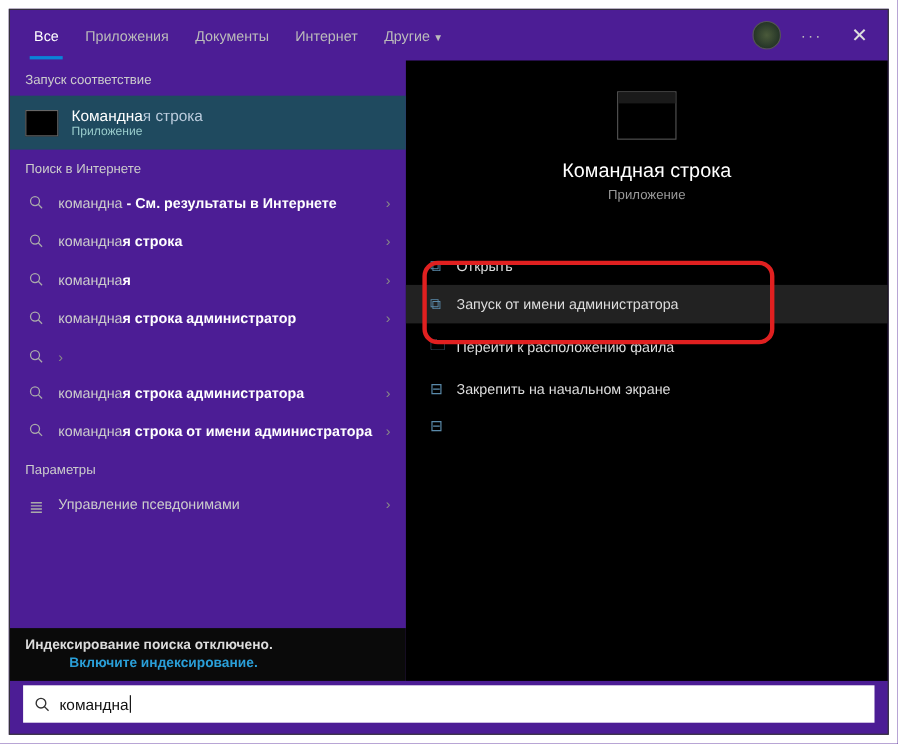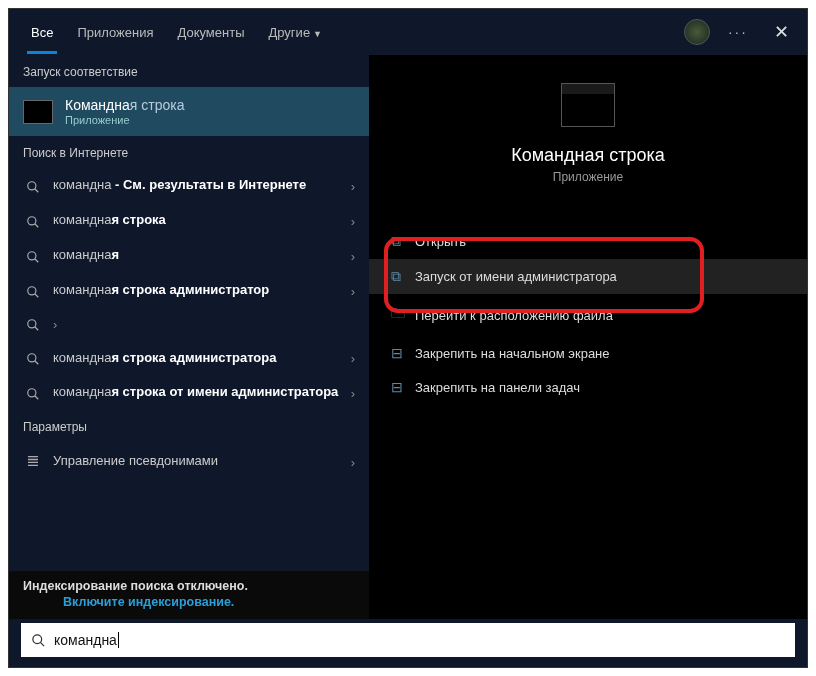--- a/index.html
+++ b/index.html
@@ -1,37 +1,37 @@
 <!DOCTYPE html>
 <html><head>
 <meta charset="utf-8">
 <style>
 * { margin: 0; padding: 0; box-sizing: border-box; font-family: "Segoe UI", Arial, sans-serif; }
 body { background: #fff; width: 816px; height: 676px; overflow: hidden; }
-.shell { position: absolute; left: 8px; top: 8px; width: 800px; height: 660px; background: #0f172a; border: 1px solid #333; }
+.shell { position: absolute; left: 8px; top: 8px; width: 800px; height: 660px; background: #4c1d95; border: 1px solid #333; }
 .header { display: flex; align-items: center; height: 46px; padding: 0 10px; }
 .tabs { display: flex; gap: 0; }
 .tab { color: #bbb; font-size: 13px; padding: 14px 12px; cursor: pointer; position: relative; }
 .tab.active { color: #fff; }
 .tab.active::after { content: ""; position: absolute; left: 8px; right: 8px; bottom: 0; height: 3px; background: #0a84d8; }
 .tab .chev { font-size: 9px; margin-left: 3px; }
 .header-right { margin-left: auto; display: flex; align-items: center; gap: 18px; }
 .avatar { width: 26px; height: 26px; border-radius: 50%; background: radial-gradient(circle, #4a5a3a 0%, #2a3a2a 60%, #1a2a1a 100%); border: 1px solid #555; }
 .more { color: #bbb; font-size: 14px; letter-spacing: 2px; cursor: pointer; }
 .close { color: #ddd; font-size: 18px; cursor: pointer; font-weight: 300; padding: 4px 8px; }
 .body { display: flex; height: calc(100% - 46px - 48px); }
 .left { width: 360px; overflow: hidden; position: relative; }
 .right { flex: 1; background: #000; display: flex; flex-direction: column; align-items: center; padding-top: 28px; }
 .section-h { color: #ccc; font-size: 12px; padding: 10px 14px 8px; }
 .best-match { display: flex; align-items: center; padding: 10px 14px; background: #1f4a5f; }
 .best-match .thumb { width: 30px; height: 24px; background: #000; border: 1px solid #666; margin-right: 12px; }
 .best-match .title { color: #fff; font-size: 14px; }
 .best-match .title .dim { color: #bcd; }
 .best-match .sub { color: #9cc; font-size: 11px; margin-top: 1px; }
-.item { display: flex; align-items: flex-end; padding: 9px 14px; cursor: pointer; }
+.item { display: flex; align-items: flex-start; padding: 9px 14px; cursor: pointer; }
 .item .icon { width: 20px; margin-right: 10px; color: #aaa; display: flex; justify-content: center; }
 .item .txt { color: #ccc; font-size: 13px; flex: 1; line-height: 1.3; }
 .item .txt b { color: #fff; font-weight: 600; }
 .item .arrow { color: #888; font-size: 13px; }
 .notice { position: absolute; left: 0; right: 0; bottom: 0; padding: 8px 14px 10px; background: #0a0a0a; font-weight: bold; }
 .notice .line1 { color: #ddd; font-size: 12.5px; }
 .notice .line2 { color: #2a9fd8; font-size: 12.5px; margin-top: 2px; cursor: pointer; margin-left: 40px; }
 .preview-thumb { width: 54px; height: 44px; background: #000; border: 1px solid #555; margin-bottom: 18px; position: relative; }
 .preview-thumb::before { content: ""; position: absolute; top: 0; left: 0; right: 0; height: 10px; background: #1a1a1a; }
 .preview-title { color: #fff; font-size: 18px; font-weight: 400; }
@@ -50,20 +50,21 @@
 </head>
 <body>
 
 <div class="shell">
 
   <div class="header">
     <div class="tabs">
       <div class="tab active">Все</div>
       <div class="tab">Приложения</div>
       <div class="tab">Документы</div>
+      <div class="tab">Интернет</div>
       <div class="tab"><span>Другие</span><span class="chev">▼</span></div>
     </div>
     <div class="header-right">
       <div class="avatar"></div>
       <div class="more">···</div>
       <div class="close">✕</div>
     </div>
   </div>
 
   <div class="body">
@@ -178,21 +179,20 @@
         <div class="action">
             <div class="ai">🗀</div>
             <span>Перейти к расположению файла</span>
           </div>
         <div class="action">
             <div class="ai">⊟</div>
             <span>Закрепить на начальном экране</span>
           </div>
         <div class="action">
             <div class="ai">⊟</div>
-            <span>Закрепить на панели задач</span>
           </div>
       </div>
     </div>
   </div>
 
   <div class="callout"></div>
 
   <div class="searchbar">
     <span class="sicon">
       <svg width="15" height="15" viewBox="0 0 24 24" fill="none" stroke="#333" stroke-width="2">

